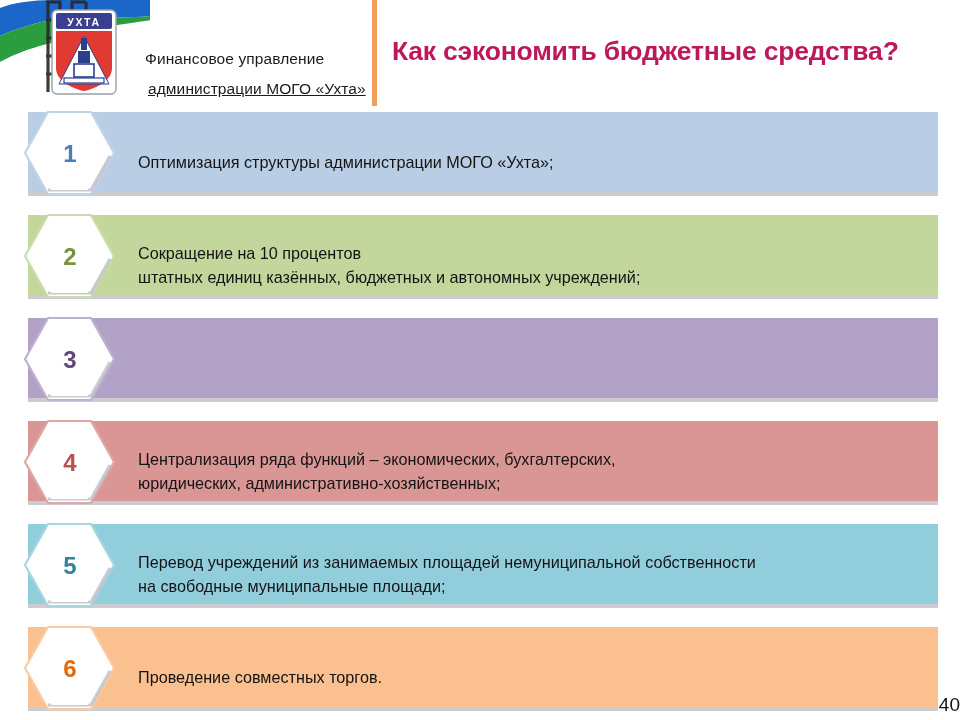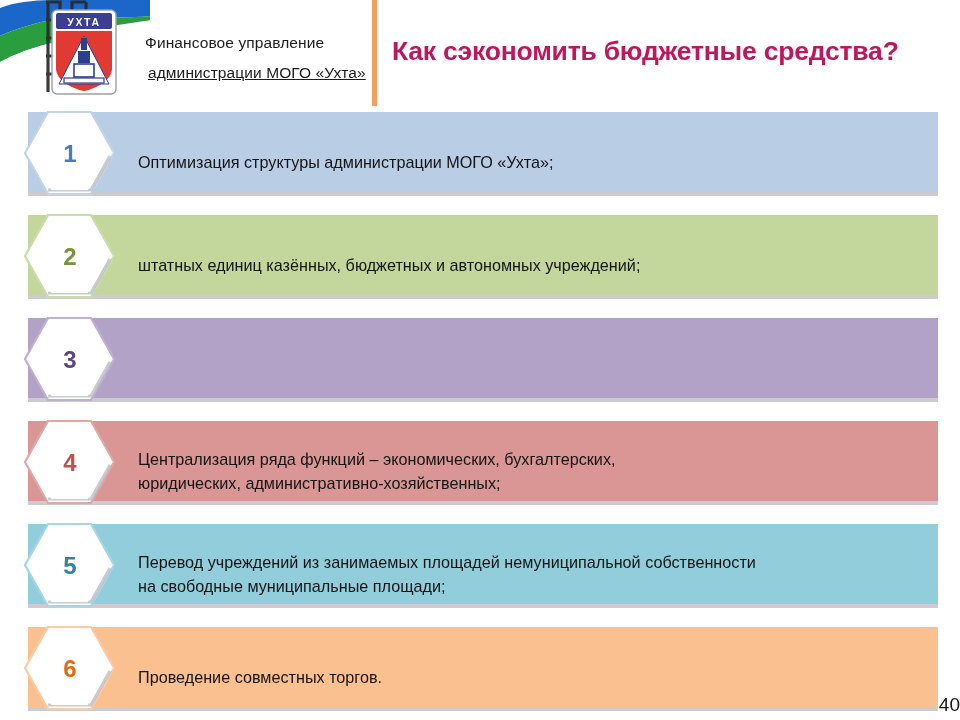--- a/index.html
+++ b/index.html
@@ -25,21 +25,21 @@
     position: absolute;
     left: 0; top: 0;
     width: 150px; height: 112px;
   }
 
   .flag-svg { position: absolute; left: 0; top: 0; }
 
   .header-text {
     position: absolute;
     left: 145px;
-    top: 28px;
+    top: 44px;
     font-size: 15.5px;
     color: #1b1b1b;
     line-height: 30px;
     letter-spacing: 0.1px;
   }
   .header-text .ln { display: block; white-space: nowrap; }
   .header-text .ln2 { padding-left: 3px; text-decoration: underline; }
 
   .divider {
     position: absolute;
@@ -195,20 +195,21 @@
           <polygon points="26,3 69,3 92,44 69,85 26,85 3,44" fill="#ffffff" stroke="#c3d3e8" stroke-width="2.2"></polygon>
           <polyline points="26,81 69,81 88,47" fill="none" stroke="#b6b9bf" stroke-width="3.2" opacity="0.75"></polyline>
           <polygon points="30,8 65,8 84,44 65,80 30,80 11,44" fill="none" stroke="#ffffff" stroke-width="2"></polygon>
         </svg>
         <div class="hex-num" style="color: rgb(74, 126, 187);">1</div>
       </div>
     </div>
     <div class="row">
       <div class="bar" style="background: rgb(195, 214, 155);"></div>
       <div class="row-text">
+        <span class="tl">Сокращение на 10 процентов</span>
         <span class="tl">штатных единиц казённых, бюджетных и автономных учреждений;</span>
       </div>
       <div class="hex">
         <svg width="95" height="88" viewBox="0 0 95 88">
           <polygon points="26,3 69,3 92,44 69,85 26,85 3,44" fill="#ffffff" stroke="#cbdcaa" stroke-width="2.2"></polygon>
           <polyline points="26,81 69,81 88,47" fill="none" stroke="#b6b9bf" stroke-width="3.2" opacity="0.75"></polyline>
           <polygon points="30,8 65,8 84,44 65,80 30,80 11,44" fill="none" stroke="#ffffff" stroke-width="2"></polygon>
         </svg>
         <div class="hex-num" style="color: rgb(119, 147, 60);">2</div>
       </div>

